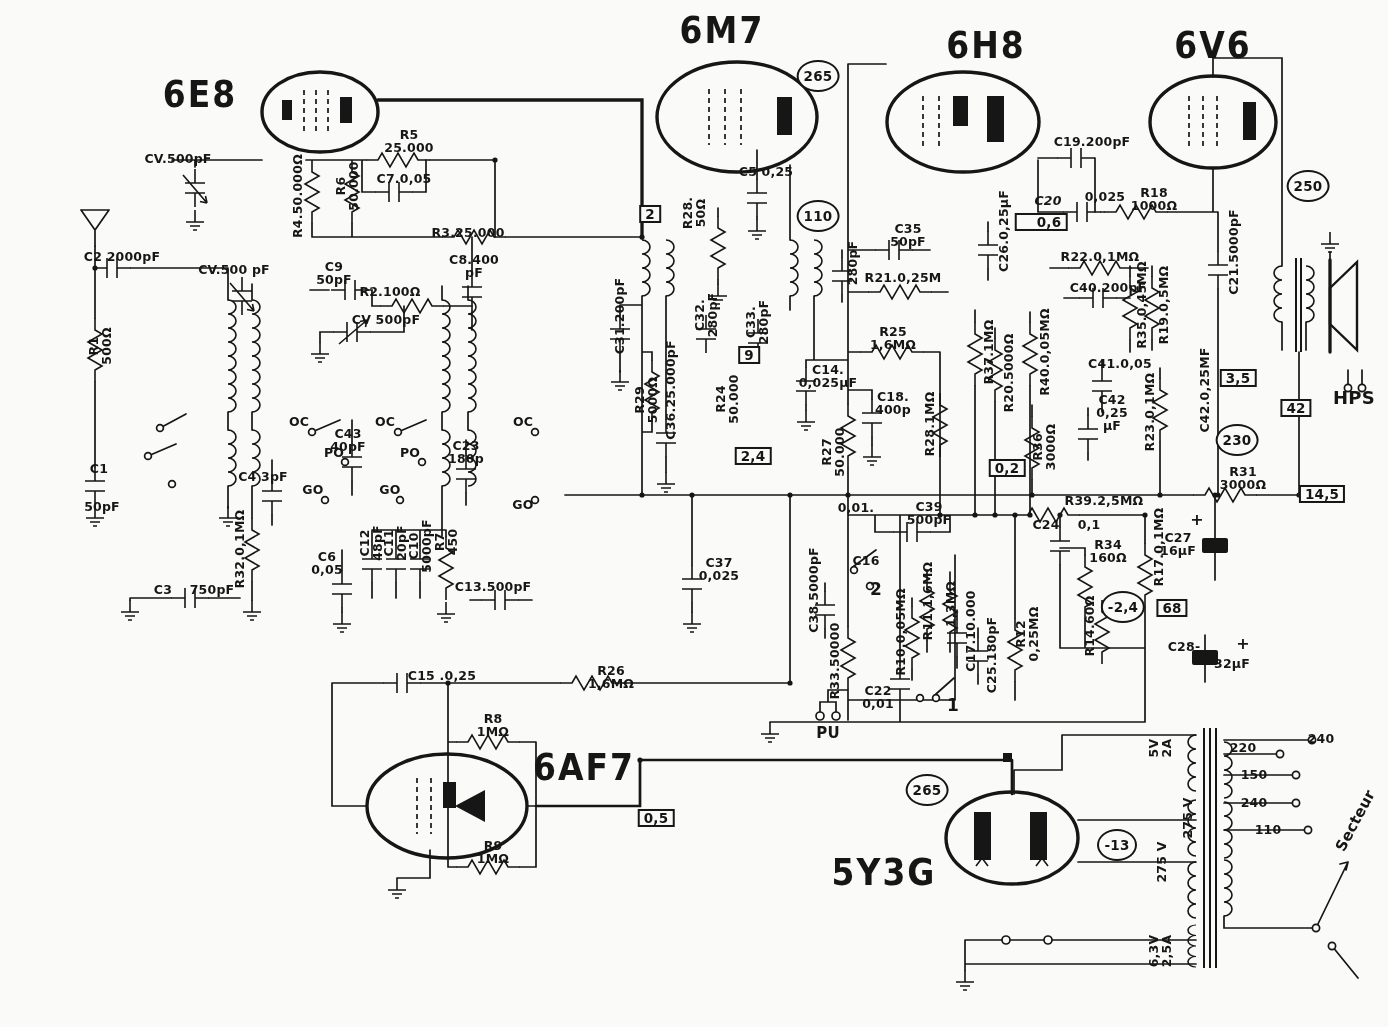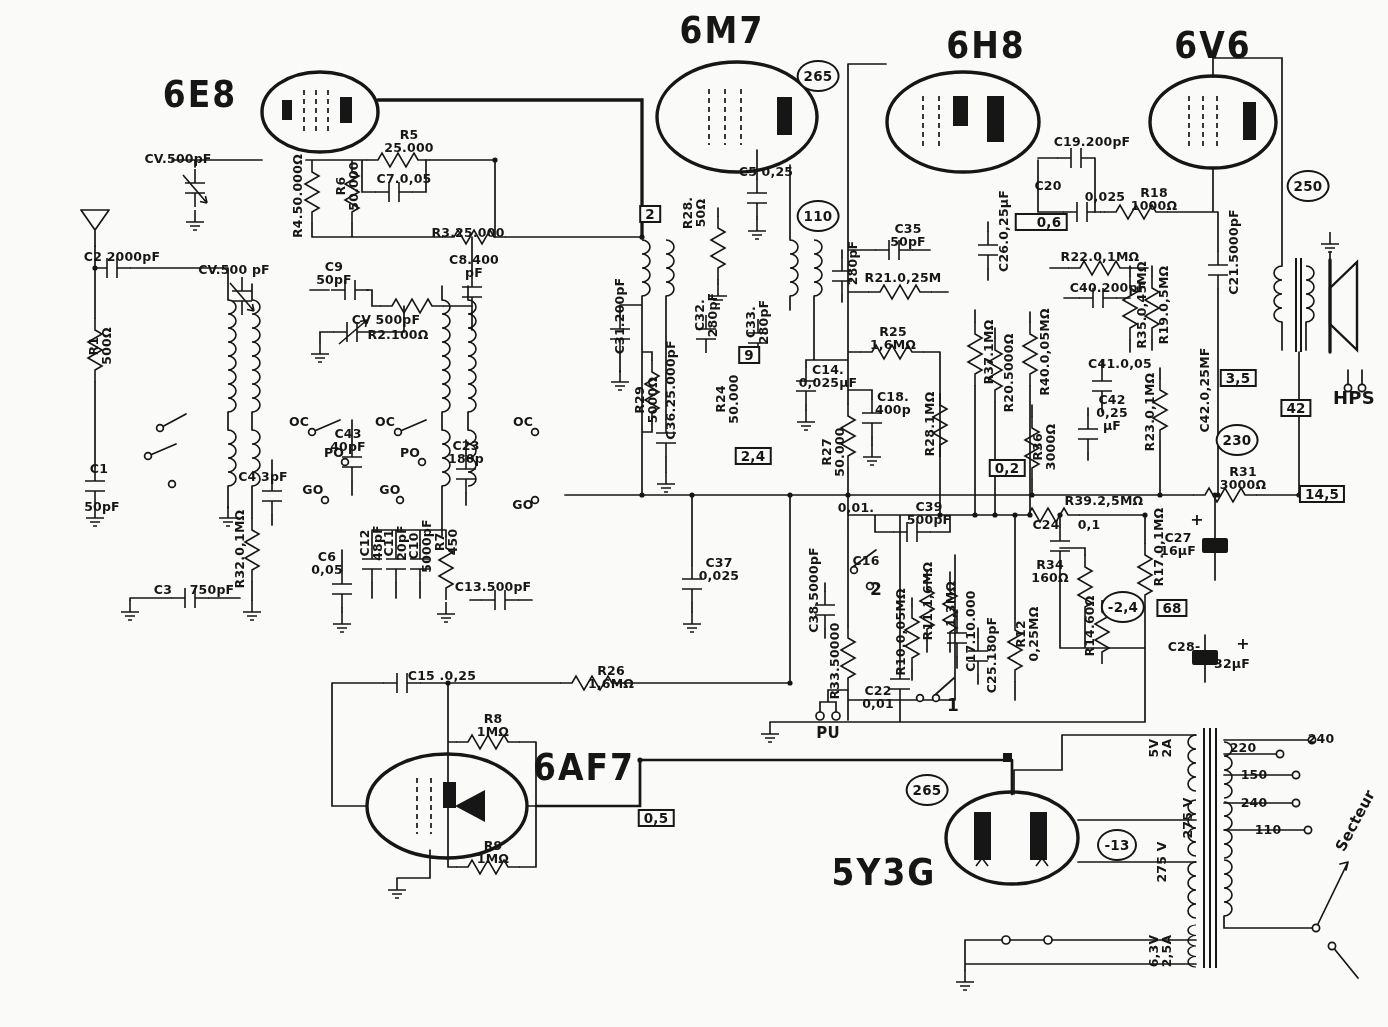--- a/index.html
+++ b/index.html
@@ -391,21 +391,21 @@
 25.000</div>
       <div class="lbl plain" style="left: 404px; top: 178px; transform: translate(-50%, -50%);">C7.0,05</div>
       <div class="lbl plain" style="left: 347px; top: 186px; transform: translate(-50%, -50%) rotate(-90deg);">R6
 50.000</div>
       <div class="lbl plain" style="left: 297px; top: 196px; transform: translate(-50%, -50%) rotate(-90deg);">R4.50.000Ω</div>
       <div class="lbl plain" style="left: 468px; top: 232px; transform: translate(-50%, -50%);">R3.25.000</div>
       <div class="lbl plain" style="left: 334px; top: 273px; transform: translate(-50%, -50%);">C9
 50pF</div>
       <div class="lbl plain" style="left: 474px; top: 266px; transform: translate(-50%, -50%);">C8.400
 pF</div>
-      <div class="lbl plain" style="left: 398px; top: 291px; transform: translate(-50%, -50%); margin-top: 43px;">R2.100Ω</div>
+      <div class="lbl plain" style="left: 390px; top: 291px; transform: translate(-50%, -50%);">R2.100Ω</div>
       <div class="lbl plain" style="left: 386px; top: 319px; transform: translate(-50%, -50%);">CV 500pF</div>
       <div class="lbl plain" style="left: 348px; top: 440px; transform: translate(-50%, -50%);">C43
 40pF</div>
       <div class="lbl plain" style="left: 466px; top: 452px; transform: translate(-50%, -50%);">C23
 180p</div>
       <div class="lbl plain" style="left: 299px; top: 421px; transform: translate(-50%, -50%);">OC</div>
       <div class="lbl plain" style="left: 334px; top: 452px; transform: translate(-50%, -50%);">PO</div>
       <div class="lbl plain" style="left: 313px; top: 489px; transform: translate(-50%, -50%);">GO</div>
       <div class="lbl plain" style="left: 385px; top: 421px; transform: translate(-50%, -50%);">OC</div>
       <div class="lbl plain" style="left: 410px; top: 452px; transform: translate(-50%, -50%);">PO</div>
@@ -449,21 +449,21 @@
 400p</div>
       <div class="lbl plain" style="left: 903px; top: 277px; transform: translate(-50%, -50%);">R21.0,25M</div>
       <div class="lbl plain" style="left: 893px; top: 338px; transform: translate(-50%, -50%);">R25
 1,6MΩ</div>
       <div class="lbl plain" style="left: 908px; top: 235px; transform: translate(-50%, -50%);">C35
 50pF</div>
       <div class="lbl plain" style="left: 833px; top: 452px; transform: translate(-50%, -50%) rotate(-90deg);">R27
 50.000</div>
       <div class="lbl plain" style="left: 929px; top: 424px; transform: translate(-50%, -50%) rotate(-90deg);">R28.1MΩ</div>
       <div class="lbl plain" style="left: 1092px; top: 141px; transform: translate(-50%, -50%);">C19.200pF</div>
-      <div class="lbl plain" style="left: 1048px; top: 185px; transform: translate(-50%, -50%);">C20</div>
+      <div class="lbl plain" style="left: 1048px; top: 200px; transform: translate(-50%, -50%); font-style: italic;">C20</div>
       <div class="lbl plain" style="left: 1105px; top: 196px; transform: translate(-50%, -50%);">0,025</div>
       <div class="lbl plain" style="left: 1154px; top: 199px; transform: translate(-50%, -50%);">R18
 1000Ω</div>
       <div class="lbl plain" style="left: 1003px; top: 231px; transform: translate(-50%, -50%) rotate(-90deg);">C26.0,25µF</div>
       <div class="lbl plain" style="left: 1100px; top: 256px; transform: translate(-50%, -50%);">R22.0,1MΩ</div>
       <div class="lbl plain" style="left: 1108px; top: 287px; transform: translate(-50%, -50%);">C40.200pF</div>
       <div class="lbl plain" style="left: 1233px; top: 252px; transform: translate(-50%, -50%) rotate(-90deg);">C21.5000pF</div>
       <div class="lbl plain" style="left: 1141px; top: 305px; transform: translate(-50%, -50%) rotate(-90deg);">R35.0,45MΩ</div>
       <div class="lbl plain" style="left: 1163px; top: 305px; transform: translate(-50%, -50%) rotate(-90deg);">R19.0,5MΩ</div>
       <div class="lbl plain" style="left: 988px; top: 352px; transform: translate(-50%, -50%) rotate(-90deg);">R37.1MΩ</div>
@@ -478,21 +478,21 @@
       <div class="lbl plain" style="left: 1044px; top: 447px; transform: translate(-50%, -50%) rotate(-90deg);">R36
 3000Ω</div>
       <div class="lbl plain" style="left: 1243px; top: 478px; transform: translate(-50%, -50%);">R31
 3000Ω</div>
       <div class="lbl plain" style="left: 1104px; top: 500px; transform: translate(-50%, -50%);">R39.2,5MΩ</div>
       <div class="lbl plain" style="left: 929px; top: 513px; transform: translate(-50%, -50%);">C39
 500pF</div>
       <div class="lbl plain" style="left: 856px; top: 507px; transform: translate(-50%, -50%);">0,01.</div>
       <div class="lbl plain" style="left: 1046px; top: 524px; transform: translate(-50%, -50%);">C24</div>
       <div class="lbl plain" style="left: 1089px; top: 524px; transform: translate(-50%, -50%);">0,1</div>
-      <div class="lbl plain" style="left: 1050px; top: 551px; transform: translate(-50%, -50%); margin-top: 20px;">R34
+      <div class="lbl plain" style="left: 1108px; top: 551px; transform: translate(-50%, -50%);">R34
 160Ω</div>
       <div class="lbl plain" style="left: 1197px; top: 520px; font-size: 16px; transform: translate(-50%, -50%);">+</div>
       <div class="lbl plain" style="left: 1178px; top: 544px; transform: translate(-50%, -50%);">C27
 16µF</div>
       <div class="lbl plain" style="left: 1158px; top: 547px; transform: translate(-50%, -50%) rotate(-90deg);">R17.0,1MΩ</div>
       <div class="lbl plain" style="left: 866px; top: 560px; transform: translate(-50%, -50%);">C16</div>
       <div class="lbl plain" style="left: 876px; top: 590px; font-size: 17px; transform: translate(-50%, -50%);">2</div>
       <div class="lbl plain" style="left: 813px; top: 590px; transform: translate(-50%, -50%) rotate(-90deg);">C38.5000pF</div>
       <div class="lbl plain" style="left: 834px; top: 661px; transform: translate(-50%, -50%) rotate(-90deg);">R33.50000</div>
       <div class="lbl plain" style="left: 900px; top: 632px; transform: translate(-50%, -50%) rotate(-90deg);">R10.0,05MΩ</div>

